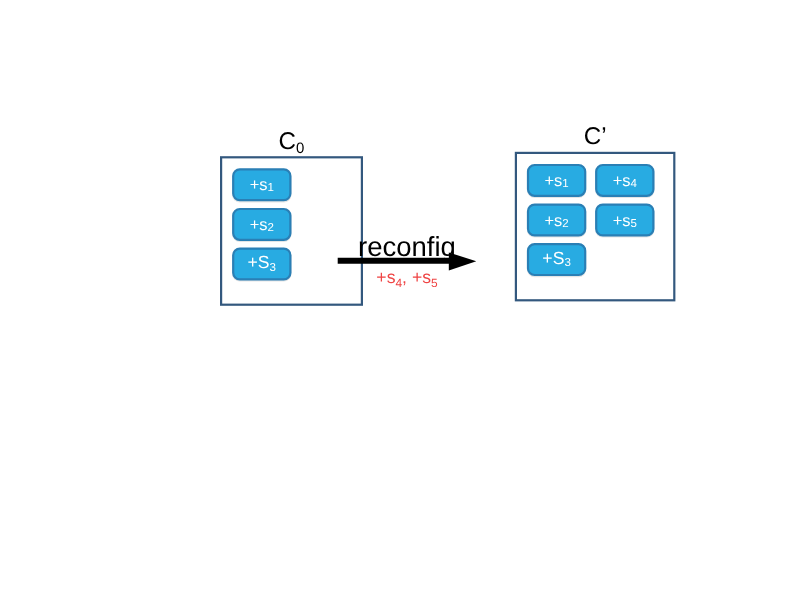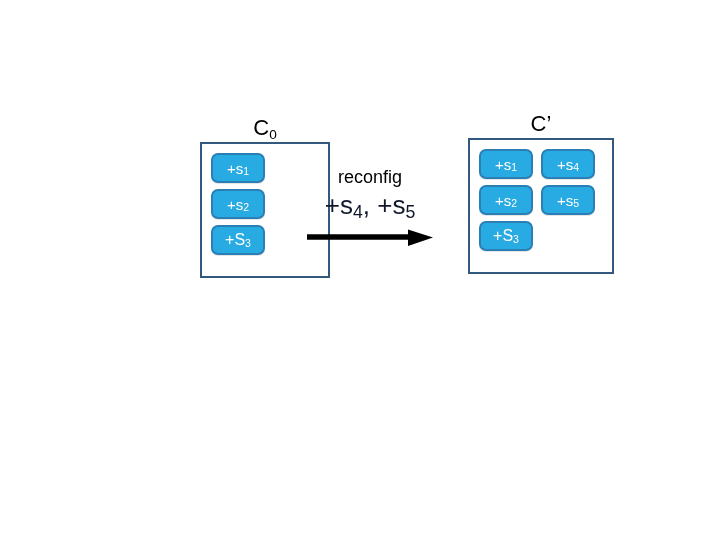--- a/index.html
+++ b/index.html
@@ -112,29 +112,30 @@
 
   
   #reconfig-block {
     position: absolute;
     left: 300px;
     top: 164px;
     width: 140px;
     text-align: center;
   }
   .reconfig-title {
-    font-size: 18px;
+    font-size: 25px;
     line-height: 26px;
     color: #000000;
     white-space: nowrap;
+    margin-top: 48px;
   }
   .reconfig-ops {
-    font-size: 26px;
+    font-size: 16px;
     line-height: 26px;
-    color: #0f172a;
+    color: #ef4444;
     margin-top: 2px;
     white-space: nowrap;
   }
   .reconfig-ops sub {
     font-size: 0.68em;
     vertical-align: baseline;
     position: relative;
     top: 4px;
   }
 

